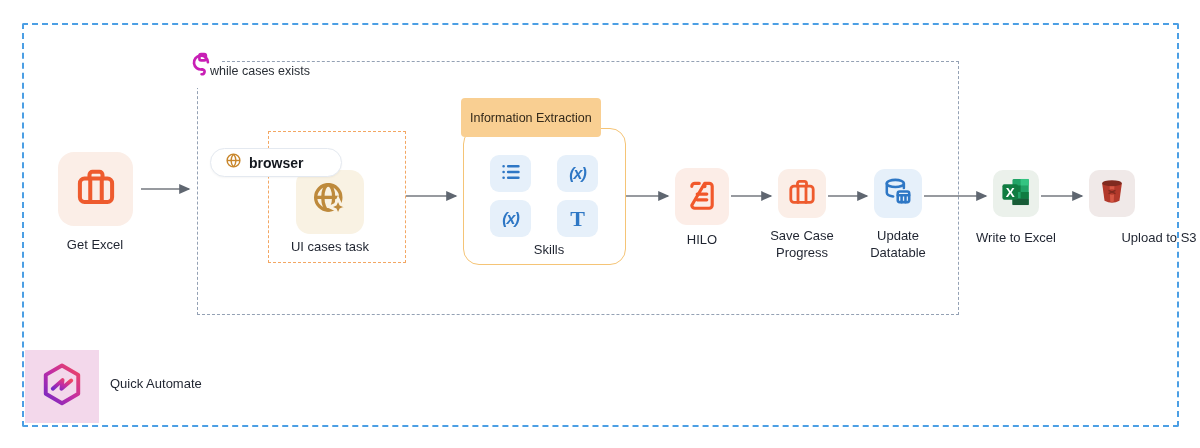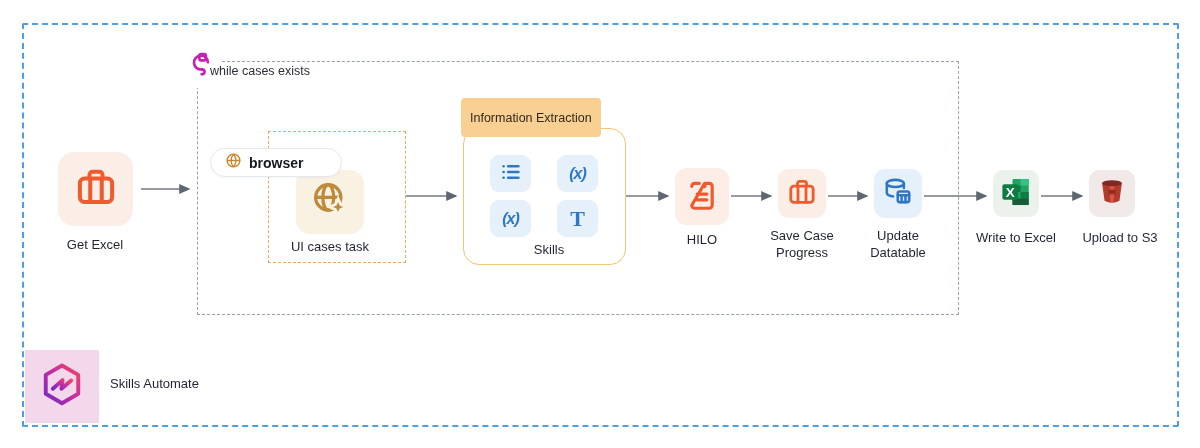--- a/index.html
+++ b/index.html
@@ -207,32 +207,32 @@
     <span>
       <svg width="32" height="32" viewBox="0 0 24 24">
         <path d="M4.6 5.4 L19.4 5.4 L17.6 18.6 Q12 21.6 6.4 18.6 Z" fill="#B2392B"></path>
         <ellipse cx="12" cy="5.4" rx="7.4" ry="2.3" fill="#802A1F"></ellipse>
         <path d="M10.2 7.6 h3.6 l-.5 11.6 q-1.3.6 -2.6 0 Z" fill="#D65744"></path>
         <ellipse cx="12" cy="12" rx="3" ry="2.1" fill="#B2392B"></ellipse>
         <path d="M9.4 10.8 l5.2 2.4 M14.6 10.8 l-5.2 2.4" stroke="#802A1F" stroke-width=".9"></path>
       </svg>
     </span>
   </div>
-  <div class="nodelabel" style="left:1120px;top:229px;">Upload to S3</div>
+  <div class="nodelabel" style="left:1159px;top:229px;">Upload to S3</div>
 
   <div class="brand-box">
     <span>
       <svg width="52" height="52" viewBox="0 0 48 48" fill="none">
         <defs>
           <linearGradient id="qa" x1="1" y1="0" x2="0" y2="1">
             <stop offset="0" stop-color="#F0475F"></stop>
             <stop offset="0.5" stop-color="#C22DA4"></stop>
             <stop offset="1" stop-color="#7229C6"></stop>
           </linearGradient>
         </defs>
         <path d="M24 6 L39 14.7 V32.1 L24 40.8 L9 32.1 V14.7 Z" stroke="url(#qa)" stroke-width="3.6" stroke-linejoin="round"></path>
         <path d="M15.5 27.5 L24.5 19.5 L23.5 27.5 L32.5 19.8" stroke="url(#qa)" stroke-width="3.6" stroke-linecap="round" stroke-linejoin="round"></path>
       </svg>
     </span>
   </div>
-  <div class="brand-label">Skills Automate</div>
+  <div class="brand-label">Quick Automate</div>
 
 </div>
 
 </body></html>

